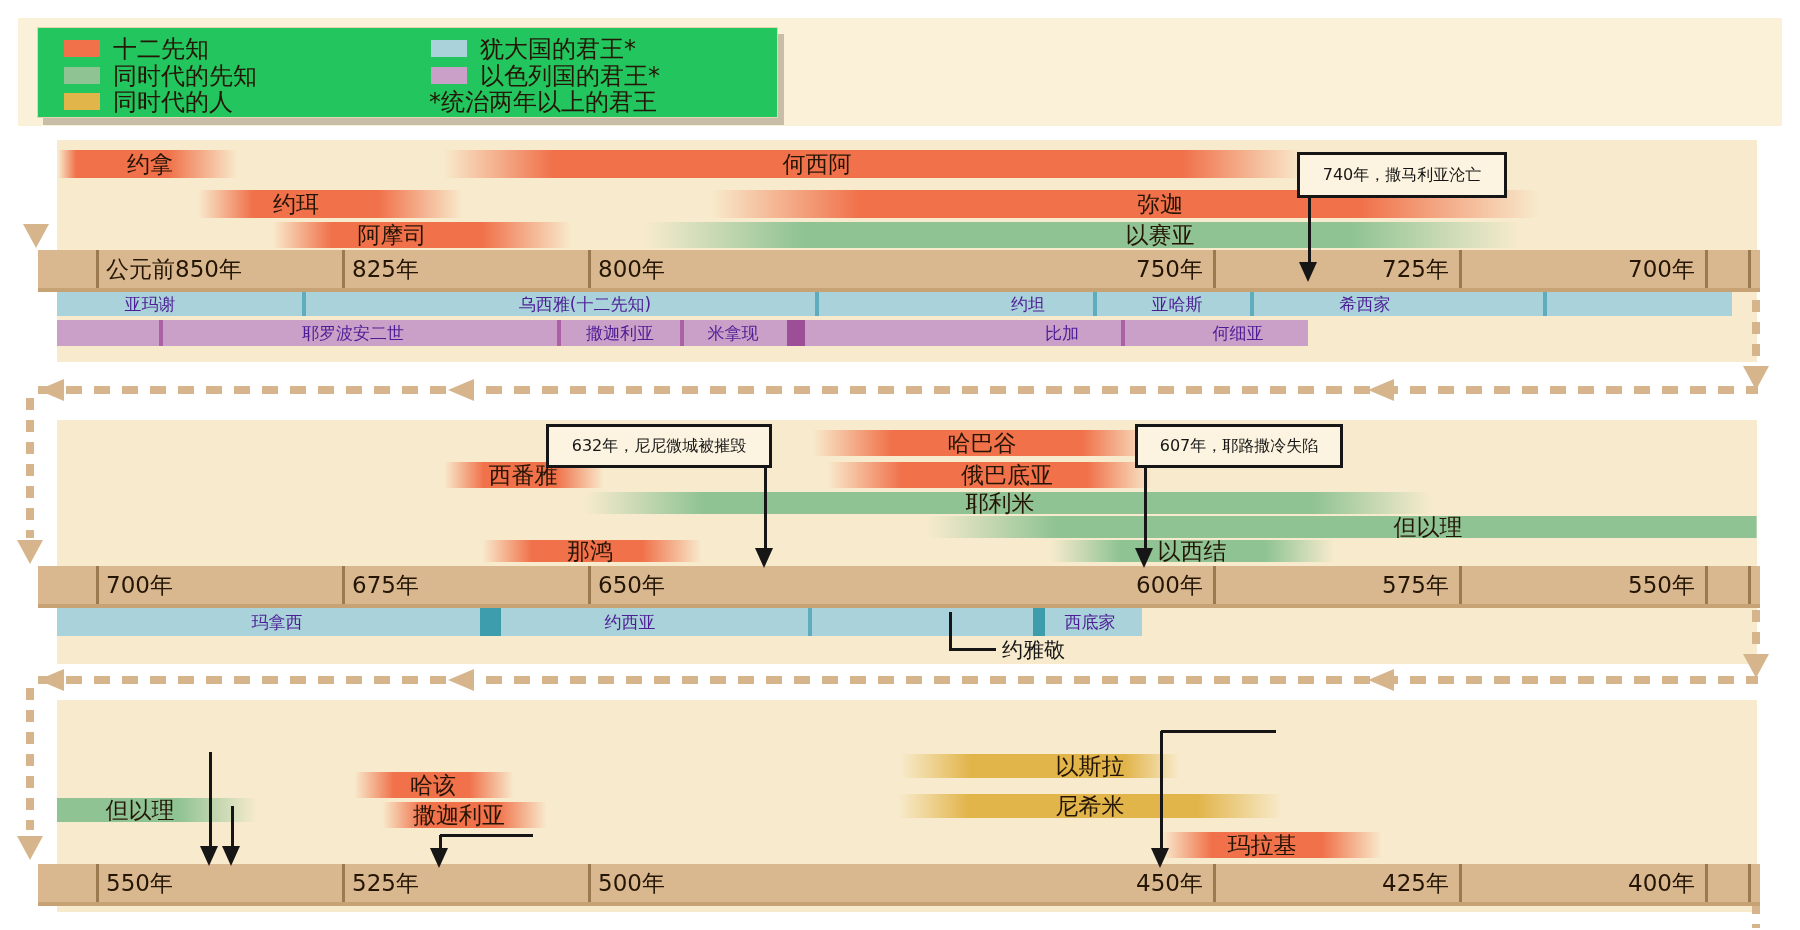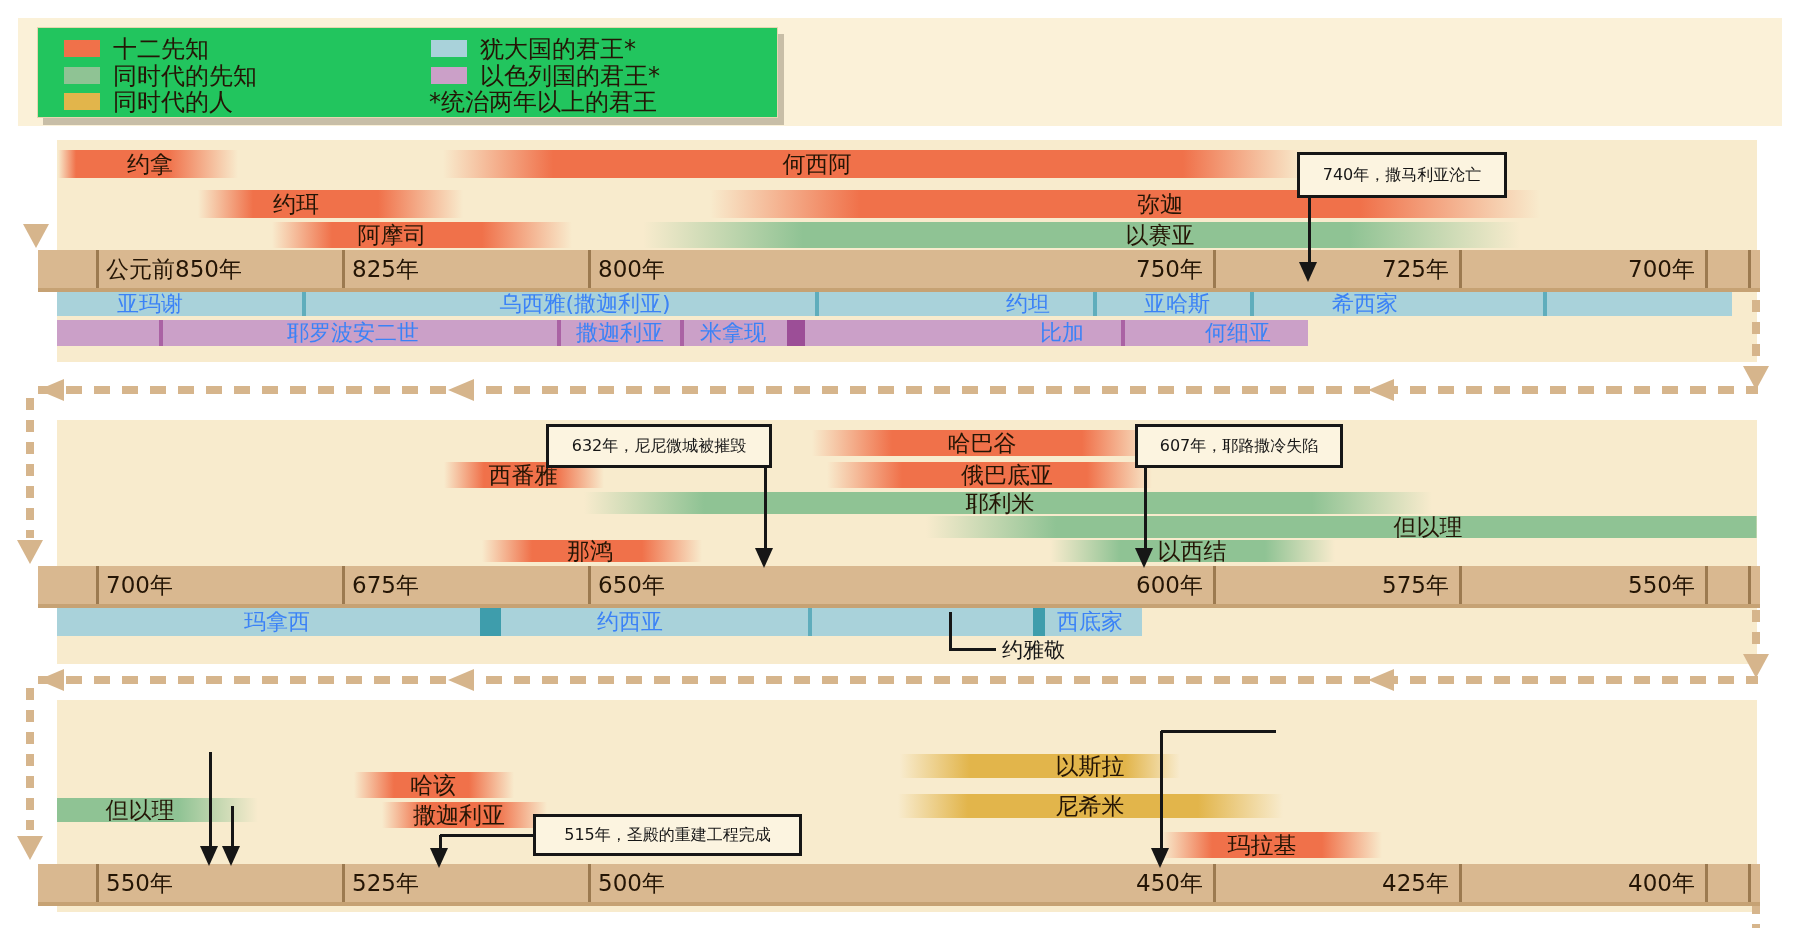--- a/index.html
+++ b/index.html
@@ -2,21 +2,21 @@
 <html lang="zh"><head>
 <meta charset="utf-8">
 <style>
   html,body{margin:0;padding:0}
   body{background:#ffffff;font-family:"DejaVu Sans","Liberation Sans",sans-serif}
   #app{position:relative;width:1800px;height:930px;overflow:hidden;background:#fff}
   .panel{position:absolute;z-index:0}
   .bar{position:absolute;z-index:2}
   .bar-label{position:absolute;transform:translate(-50%,-50%);font-size:23px;color:#241505;white-space:nowrap;z-index:3}
   .king-row{position:absolute;z-index:2}
-  .king-label{position:absolute;transform:translate(-50%,-50%);font-size:22px;color:#3b82f6;white-space:nowrap;z-index:3}
+  .king-label{position:absolute;transform:translate(-50%,-50%);font-size:17px;color:#4c1d95;white-space:nowrap;z-index:3}
   .divider{position:absolute;z-index:3}
   .axis{position:absolute;z-index:1;border-bottom:4px solid #c6a274;box-sizing:content-box}
   .tick{position:absolute;top:0;width:3px;height:100%;z-index:2}
   .tick-label{position:absolute;top:50%;font-size:23px;color:#241505;white-space:nowrap;z-index:3}
   .callout{position:absolute;border:3px solid #161616;background:#fcf4e0;font-size:16px;color:#161616;
            display:flex;align-items:center;justify-content:center;white-space:nowrap;box-sizing:border-box;z-index:6}
   .cline{position:absolute;background:#161616;z-index:5}
   .chead{position:absolute;width:0;height:0;border-left:9px solid transparent;border-right:9px solid transparent;border-top:20px solid #161616;z-index:5}
   .dash-h{position:absolute;height:8px;z-index:1}
   .dash-v{position:absolute;width:8px;z-index:1}
@@ -96,21 +96,21 @@
     <div class="tick" style="left: 1213px; top: 250px; height: 38px; background: rgb(156, 122, 80); position: absolute; width: 3px;"></div>
     <div class="tick-label" style="top: 269px; left: 1203px; transform: translate(-100%, -50%);">750年</div>
     <div class="tick" style="left: 1459px; top: 250px; height: 38px; background: rgb(156, 122, 80); position: absolute; width: 3px;"></div>
     <div class="tick-label" style="top: 269px; left: 1449px; transform: translate(-100%, -50%);">725年</div>
     <div class="tick" style="left: 1705px; top: 250px; height: 38px; background: rgb(156, 122, 80); position: absolute; width: 3px;"></div>
     <div class="tick-label" style="top: 269px; left: 1695px; transform: translate(-100%, -50%);">700年</div>
     <div class="tick" style="left: 1748px; top: 250px; height: 38px; background: rgb(156, 122, 80); position: absolute; width: 3px;"></div>
     <div class="king-row" style="left: 57px; top: 292px; width: 1675px; height: 24px; background: rgb(169, 210, 218);"></div>
     <div class="king-label" style="left: 150px; top: 304px;">亚玛谢</div>
     <div class="divider" style="left: 302px; top: 292px; width: 4px; height: 24px; background: rgb(95, 173, 188);"></div>
-    <div class="king-label" style="left: 585px; top: 304px;">乌西雅(撒迦利亚)</div>
+    <div class="king-label" style="left: 585px; top: 304px;">乌西雅(十二先知)</div>
     <div class="divider" style="left: 815px; top: 292px; width: 4px; height: 24px; background: rgb(95, 173, 188);"></div>
     <div class="king-label" style="left: 1028px; top: 304px;">约坦</div>
     <div class="divider" style="left: 1093px; top: 292px; width: 4px; height: 24px; background: rgb(95, 173, 188);"></div>
     <div class="king-label" style="left: 1177px; top: 304px;">亚哈斯</div>
     <div class="divider" style="left: 1250px; top: 292px; width: 4px; height: 24px; background: rgb(95, 173, 188);"></div>
     <div class="king-label" style="left: 1365px; top: 304px;">希西家</div>
     <div class="divider" style="left: 1543px; top: 292px; width: 4px; height: 24px; background: rgb(95, 173, 188);"></div>
     <div class="king-row" style="left: 57px; top: 320px; width: 1251px; height: 26px; background: rgb(203, 160, 200);"></div>
     <div class="divider" style="left: 159px; top: 320px; width: 4px; height: 26px; background: rgb(170, 98, 164);"></div>
     <div class="king-label" style="left: 353px; top: 333px;">耶罗波安二世</div>
@@ -194,20 +194,19 @@
     <div class="tick-label" style="top: 883px; left: 1203px; transform: translate(-100%, -50%);">450年</div>
     <div class="tick" style="left: 1459px; top: 864px; height: 38px; background: rgb(156, 122, 80); position: absolute; width: 3px;"></div>
     <div class="tick-label" style="top: 883px; left: 1449px; transform: translate(-100%, -50%);">425年</div>
     <div class="tick" style="left: 1705px; top: 864px; height: 38px; background: rgb(156, 122, 80); position: absolute; width: 3px;"></div>
     <div class="tick-label" style="top: 883px; left: 1695px; transform: translate(-100%, -50%);">400年</div>
     <div class="tick" style="left: 1748px; top: 864px; height: 38px; background: rgb(156, 122, 80); position: absolute; width: 3px;"></div>
     <div class="cline" style="left: 209px; top: 752px; width: 3px; height: 94px;"></div>
     <div class="chead" style="left: 200px; top: 846px;"></div>
     <div class="cline" style="left: 231px; top: 806px; width: 3px; height: 40px;"></div>
     <div class="chead" style="left: 222px; top: 846px;"></div>
-    <div class="callout" style="left: 533px; top: 814px; width: 269px; height: 42px;">515年，圣殿的重建工程完成</div>
     <div class="cline" style="left: 440px; top: 834px; width: 93px; height: 3px;"></div>
     <div class="cline" style="left: 439px; top: 835px; width: 3px; height: 13px;"></div>
     <div class="chead" style="left: 430px; top: 848px;"></div>
     <div class="cline" style="left: 1161px; top: 730px; width: 115px; height: 3px;"></div>
     <div class="cline" style="left: 1160px; top: 731px; width: 3px; height: 117px;"></div>
     <div class="chead" style="left: 1151px; top: 848px;"></div>
   </div>
 
 </body></html>

